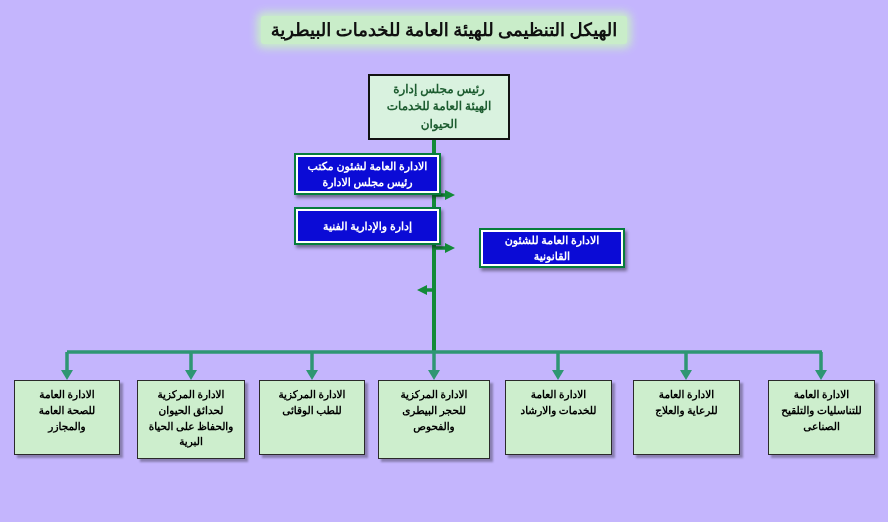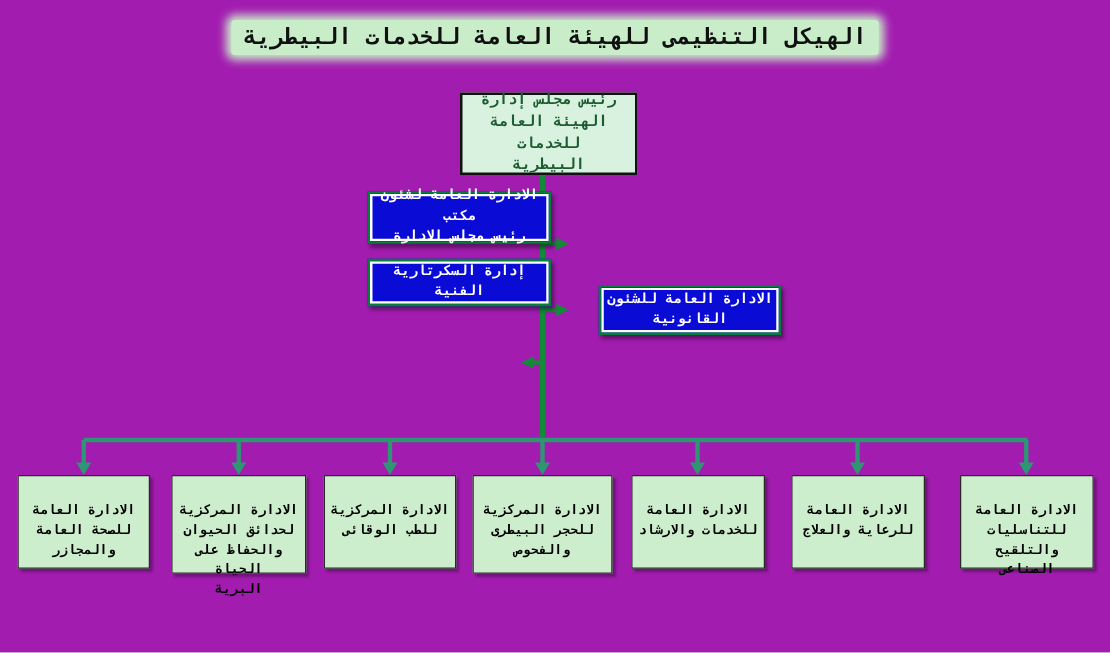--- a/index.html
+++ b/index.html
@@ -1,18 +1,18 @@
 <!DOCTYPE html>
 <html lang="ar"><head>
 <meta charset="utf-8">
 <style>
   html,body{margin:0;padding:0;background:#fff;}
   .canvas{
-    position:relative;width:888px;height:522px;background:#a21caf;overflow:hidden;
-    font-family:Liberation Mono, monospace;
+    position:relative;width:888px;height:522px;background:#c4b5fd;overflow:hidden;
+    font-family:Liberation Serif, serif;
   }
   .title-wrap{position:absolute;top:16px;left:0;width:100%;text-align:center;z-index:2;}
   .title-hl{
     display:inline-block;direction:rtl;font-size:18px;font-weight:bold;color:#101010;
     background:#c9edc9;padding:3px 10px;border-radius:3px;
     box-shadow:0 0 8px 4px #c9edc9;
   }
   svg.connectors{position:absolute;top:0;left:0;z-index:0;}
   .box{
     position:absolute;z-index:1;display:flex;align-items:center;justify-content:center;
@@ -22,21 +22,21 @@
   .box-root{
     background:#d9f2df;border:2px solid #121212;color:#1d5c30;font-size:12px;line-height:1.45;
   }
   .box-blue{
     background:#0b0bd6;color:#ffffff;border:2px solid #067d3c;font-size:11px;
     box-shadow:inset 0 0 0 2px #ffffff, 2px 3px 3px rgba(0,0,0,.40);
     margin-left:24px;
   }
   .box-green{
     background:#cdeecd;color:#000;border:1.5px solid #2a2a2a;font-size:10.5px;
-    align-items:flex-start;padding-top:21px;
+    align-items:flex-start;padding-top:6px;
     box-shadow:2.5px 2.5px 2px rgba(0,0,0,.30);
   }
   
   .l0{left:270px;top:153px;width:147px;height:42px;}
   .l1{left:270px;top:207px;width:147px;height:38px;}
   .l2{left:270px;top:261px;width:147px;height:57px;}
   
   .r0{left:455px;top:173px;width:146px;height:45px;}
   .r1{left:455px;top:228px;width:146px;height:40px;}
   .root-pos{left:368px;top:74px;width:142px;height:66px;}
@@ -86,25 +86,25 @@
     <line x1="558" y1="352" x2="558" y2="371" stroke="#2e9673" stroke-width="3.5"></line>
     <polygon points="558,380 552,370 564,370" fill="#2e9673"></polygon>
     <line x1="686" y1="352" x2="686" y2="371" stroke="#2e9673" stroke-width="3.5"></line>
     <polygon points="686,380 680,370 692,370" fill="#2e9673"></polygon>
     <line x1="821" y1="352" x2="821" y2="371" stroke="#2e9673" stroke-width="3.5"></line>
     <polygon points="821,380 815,370 827,370" fill="#2e9673"></polygon>
   </svg>
 
   <div class="box box-root root-pos">رئيس مجلس إدارة
 الهيئة العامة للخدمات
-البيطرية</div>
+الحيوان</div>
 
   <div class="box box-blue l0">الادارة العامة لشئون مكتب
 رئيس مجلس الادارة</div>
-  <div class="box box-blue l1">إدارة السكرتارية الفنية</div>
+  <div class="box box-blue l1">إدارة والإدارية الفنية</div>
 
   <div class="box box-blue r1">الادارة العامة للشئون
 القانونية</div>
 
   <div class="box box-green b0">الادارة العامة
 للصحة العامة
 والمجازر</div>
   <div class="box box-green b1">الادارة المركزية
 لحدائق الحيوان
 والحفاظ على الحياة

